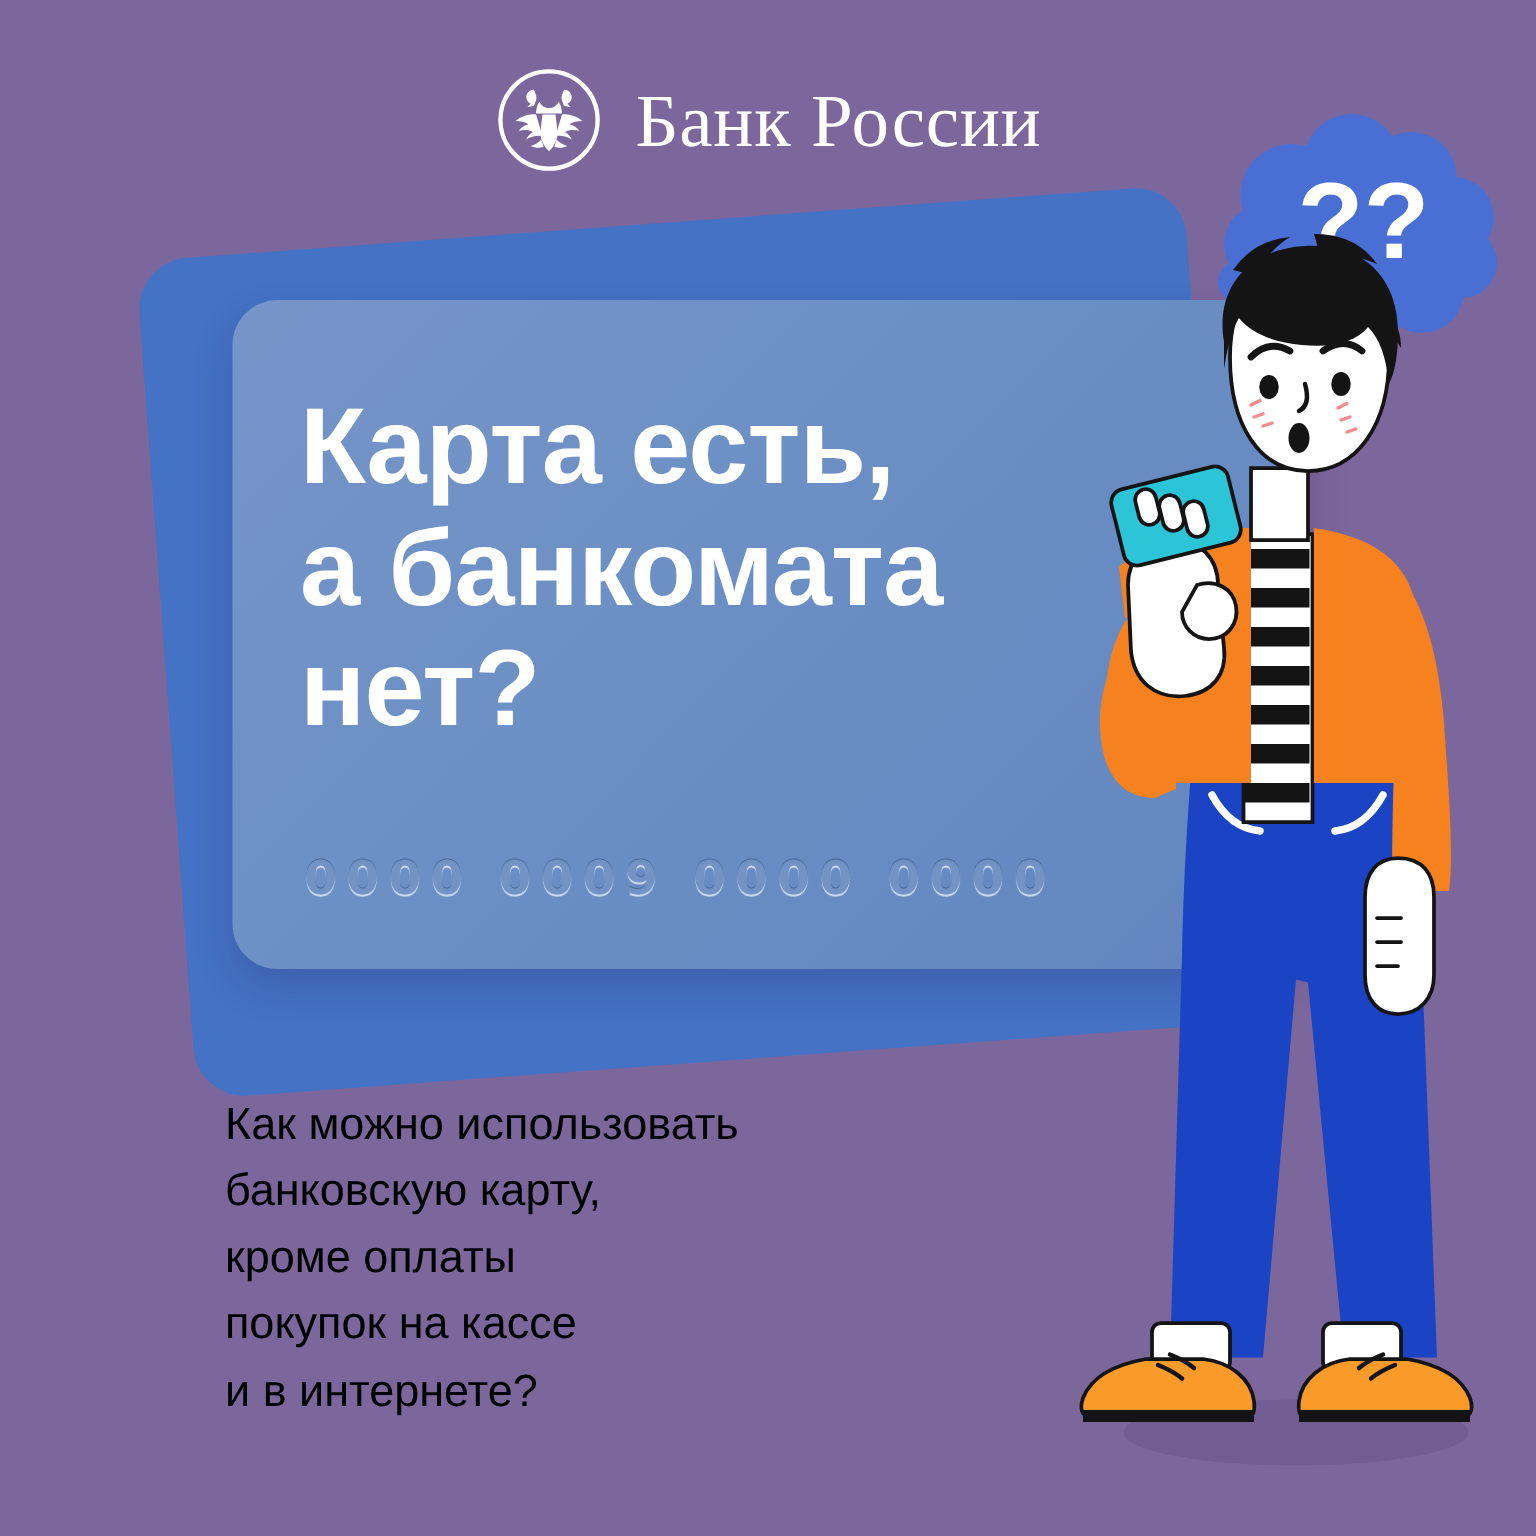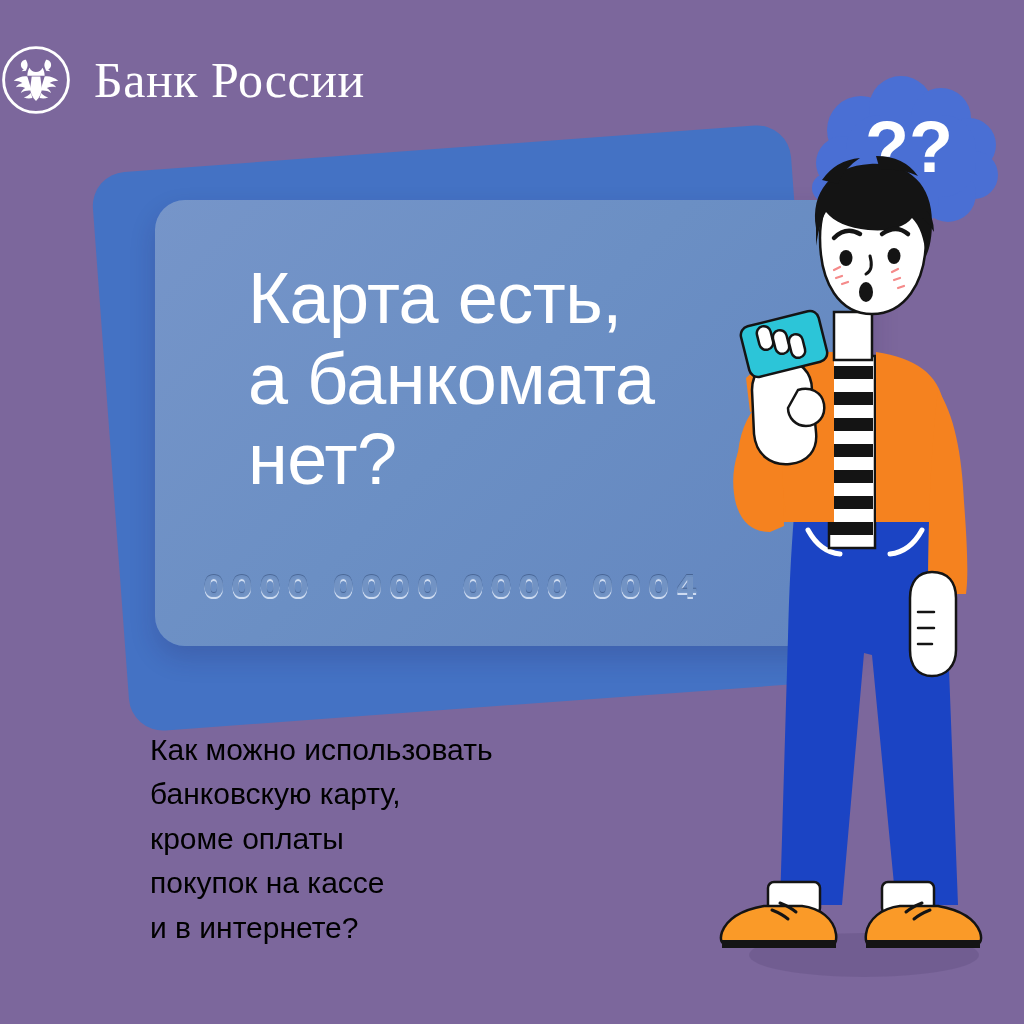--- a/index.html
+++ b/index.html
@@ -19,21 +19,21 @@
   }
 
   
   .brand {
     position: absolute;
     top: 44px;
     left: 0;
     width: 1024px;
     display: flex;
     align-items: center;
-    justify-content: flex-start;
+    justify-content: center;
     gap: 22px;
     z-index: 40;
   }
   .brand-mark {
     width: 72px;
     height: 72px;
     flex: 0 0 auto;
     display: block;
   }
   .brand-name {
@@ -69,25 +69,24 @@
     z-index: 12;
     box-shadow: 0 12px 26px rgba(40, 24, 70, 0.18);
   }
   .card-title {
     position: absolute;
     left: 45px;
     top: 58px;
     width: 620px;
     color: #ffffff;
     font-size: 72px;
-    font-weight: normal;
+    font-weight: bold;
     line-height: 1.12;
     letter-spacing: -0.5px;
     white-space: pre-line;
-    margin-left: 48px;
   }
   .card-number {
     position: absolute;
     left: 48px;
     bottom: 42px;
     font-size: 31px;
     letter-spacing: 6.5px;
     font-weight: bold;
     color: rgba(112, 146, 198, 0.92);
     text-shadow:
@@ -148,21 +147,21 @@
     </svg>
     <div class="brand-name">Банк России</div>
   </div>
 
   <div class="card-back"></div>
 
   <div class="card-front">
     <div class="card-title">Карта есть,
 а банкомата
 нет?</div>
-    <div class="card-number">0000 0000 0000 0004</div>
+    <div class="card-number">0000 0009 0000 0000</div>
   </div>
 
   <div class="caption">Как можно использовать
 банковскую карту,
 кроме оплаты
 покупок на кассе
 и в интернете?</div>
 
   <div class="character">
     <svg viewBox="0 0 350 950">

